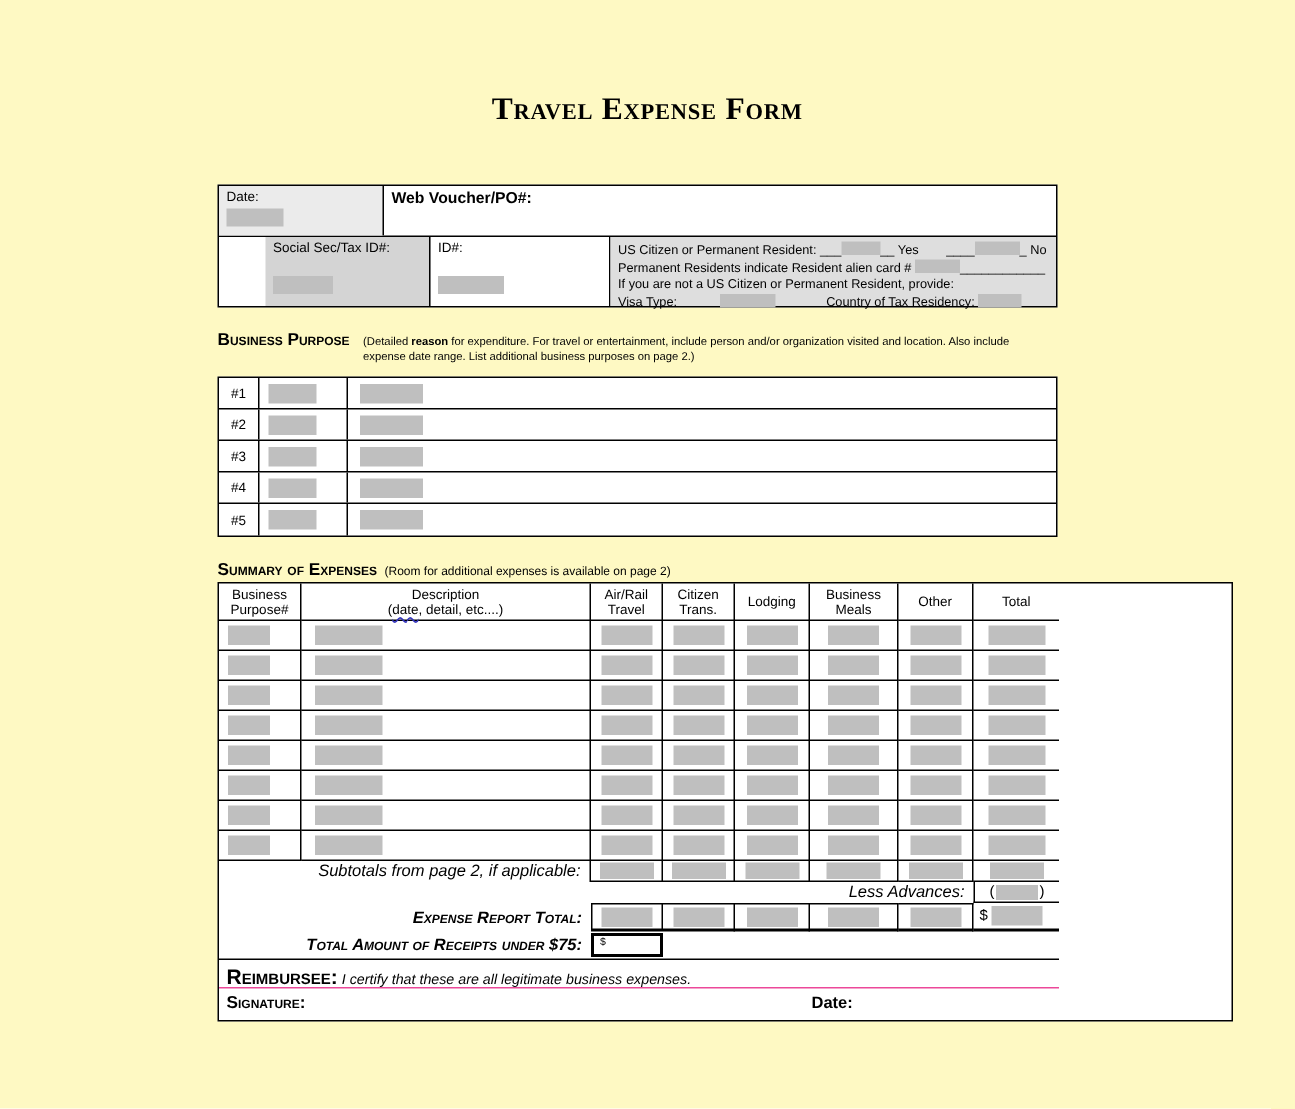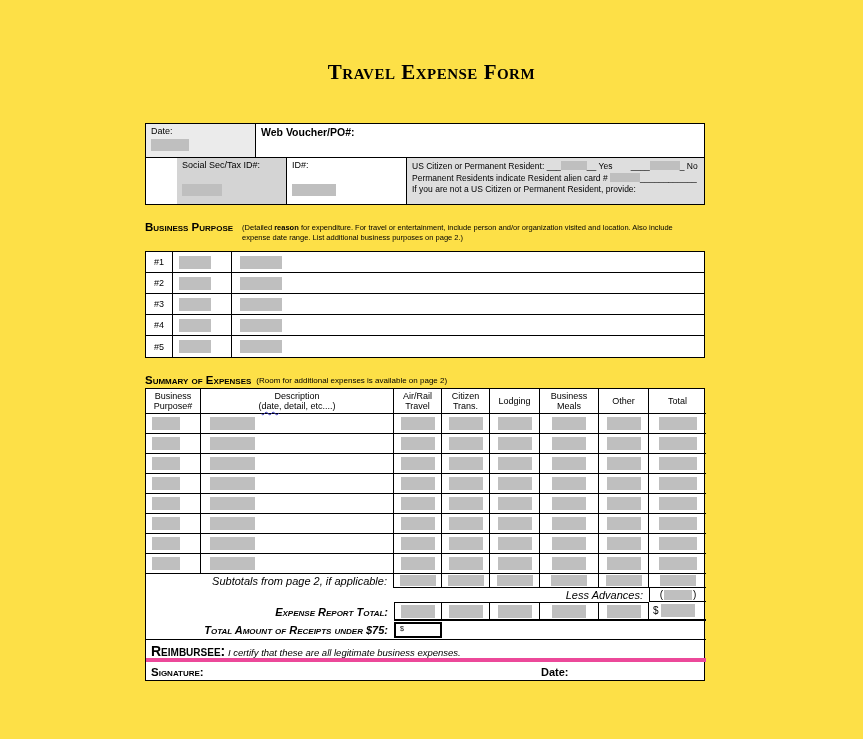--- a/index.html
+++ b/index.html
@@ -5,21 +5,21 @@
   :root{
     --redaction:#bfbfbf;
     --header-date-bg:#ebebeb;
     --header-ssn-bg:#d4d4d4;
     --header-citizen-bg:#dedede;
     --squiggle:#3333bb;
   }
   *{box-sizing:border-box;margin:0;padding:0;}
   html,body{background:#fff;}
   body{font-family:"Liberation Sans","DejaVu Sans",sans-serif;color:#000;}
-  .page{position:relative;width:863px;height:739px;background:#fde047;overflow:hidden;}
+  .page{position:relative;width:863px;height:739px;background:#fef9c3;overflow:hidden;}
 
   
   .title{position:absolute;top:60px;left:0;width:100%;text-align:center;
     font-family:"Liberation Serif","DejaVu Serif",serif;font-weight:bold;
     font-variant:small-caps;font-size:21px;letter-spacing:.5px;}
 
   
   .redact{display:block;background:var(--redaction);height:13px;width:40px;}
   .redact.inline{display:inline-block;height:9px;position:relative;top:1px;}
 
@@ -55,21 +55,21 @@
   .bp-date{width:59px;border-right:1px solid #000;display:flex;align-items:center;}
   .bp-date .redact{width:32px;height:13px;margin-left:6px;}
   .bp-desc{flex:1;display:flex;align-items:center;}
   .bp-desc .redact{width:42px;height:13px;margin-left:8px;}
 
   
   .sum-heading{position:absolute;left:145px;top:374px;display:flex;gap:5px;align-items:flex-end;}
   .sum-note{font-size:8px;padding-bottom:1px;}
 
   
-  .stable{position:absolute;left:145px;top:388px;width:560px;border:1.5px solid #000;background:#fff;
+  .stable{position:absolute;left:145px;top:388px;width:677px;border:1.5px solid #000;background:#fff;
     display:grid;grid-template-columns:55px 193px 48px 48px 50px 59px 50px 57px;}
   .cell{border-right:1px solid #000;border-bottom:1px solid #000;}
   .lastcol{border-right:none;}
   .hcol{height:25px;font-size:9px;line-height:10.5px;text-align:center;display:flex;flex-direction:column;justify-content:center;}
   .squiggle{text-decoration:underline;text-decoration-style:wavy;text-decoration-color:var(--squiggle);text-decoration-thickness:1px;text-underline-offset:2px;}
   .dcell{height:20px;display:flex;align-items:center;}
   .dcell.num .redact{width:28px;height:13px;margin-left:6px;}
   .dcell.desc .redact{width:45px;height:13px;margin-left:9px;}
   .dcell.amt{justify-content:center;}
   .dcell.amt .redact{width:34px;height:13px;}
@@ -92,21 +92,21 @@
   .ert-amt .redact{width:34px;height:13px;}
   .ert-total{height:19px;border-bottom:2px solid #000;display:flex;align-items:center;gap:2px;font-size:10px;padding-left:4px;}
   .ert-total .redact{width:34px;height:13px;}
   .rec-label{grid-column:1/3;height:18px;font-weight:bold;font-style:italic;font-variant:small-caps;font-size:11px;
     display:flex;align-items:center;justify-content:flex-end;padding-right:6px;}
   .rec-box{height:16px;margin-top:1px;border:2px solid #000;background:#fff;font-size:7px;padding:1px 0 0 4px;}
   .rec-fill{grid-column:4/9;}
   .reimb-row{grid-column:1/-1;height:19px;border-top:1.5px solid #000;padding:3px 5px 0 5px;font-size:9.5px;}
   .reimb-label{font-weight:bold;font-variant:small-caps;font-size:14px;}
   .reimb-cert{font-style:italic;}
-  .sig-row{grid-column:1/-1;height:22px;border-top:4px solid #ec4899;position:relative;}
+  .sig-row{grid-column:1/-1;height:22px;border-top:1px solid #ec4899;position:relative;}
   .sig-label{position:absolute;left:5px;top:4px;font-weight:bold;font-variant:small-caps;font-size:11.5px;}
   .sig-date{position:absolute;left:395px;top:4px;font-weight:bold;font-size:11px;}
 </style>
 </head>
 <body>
 
 <div class="page">
 
   <div class="title">Travel Expense Form</div>
 
@@ -133,20 +133,24 @@
         <div><span>US Citizen or Permanent Resident:</span>
           <span class="underline-run">___</span><span class="redact inline" style="width:26px"></span><span class="underline-run">__</span>
           <span>Yes</span>
           <span class="sp" style="width:16px"></span><span class="underline-run">____</span><span class="redact inline" style="width:30px"></span><span class="underline-run">_</span>
           <span>No</span>
         </div>
         <div><span>Permanent Residents indicate Resident alien card #</span>
           <span class="redact inline" style="width:30px"></span><span class="underline-run">____________</span>
         </div>
         <div>If you are not a US Citizen or Permanent Resident, provide:</div>
+        <div><span>Visa Type:</span>
+          <span class="sp" style="width:26px"></span><span class="redact inline" style="width:37px"></span><span class="sp" style="width:34px"></span><span>Country of Tax Residency:</span>
+          <span class="redact inline" style="width:29px"></span>
+        </div>
       </div>
     </div>
   </div>
 
   <div class="bp-heading">
     <span class="sc-head">Business Purpose</span>
     <span class="bp-note"><span>(Detailed </span><b>reason</b><span> for expenditure. For travel or entertainment, include person and/or organization visited and location. Also include expense date range.  List additional business purposes on page 2.)</span></span>
   </div>
   <div class="bp-dates">Date(s) of expense(s)</div>
 

